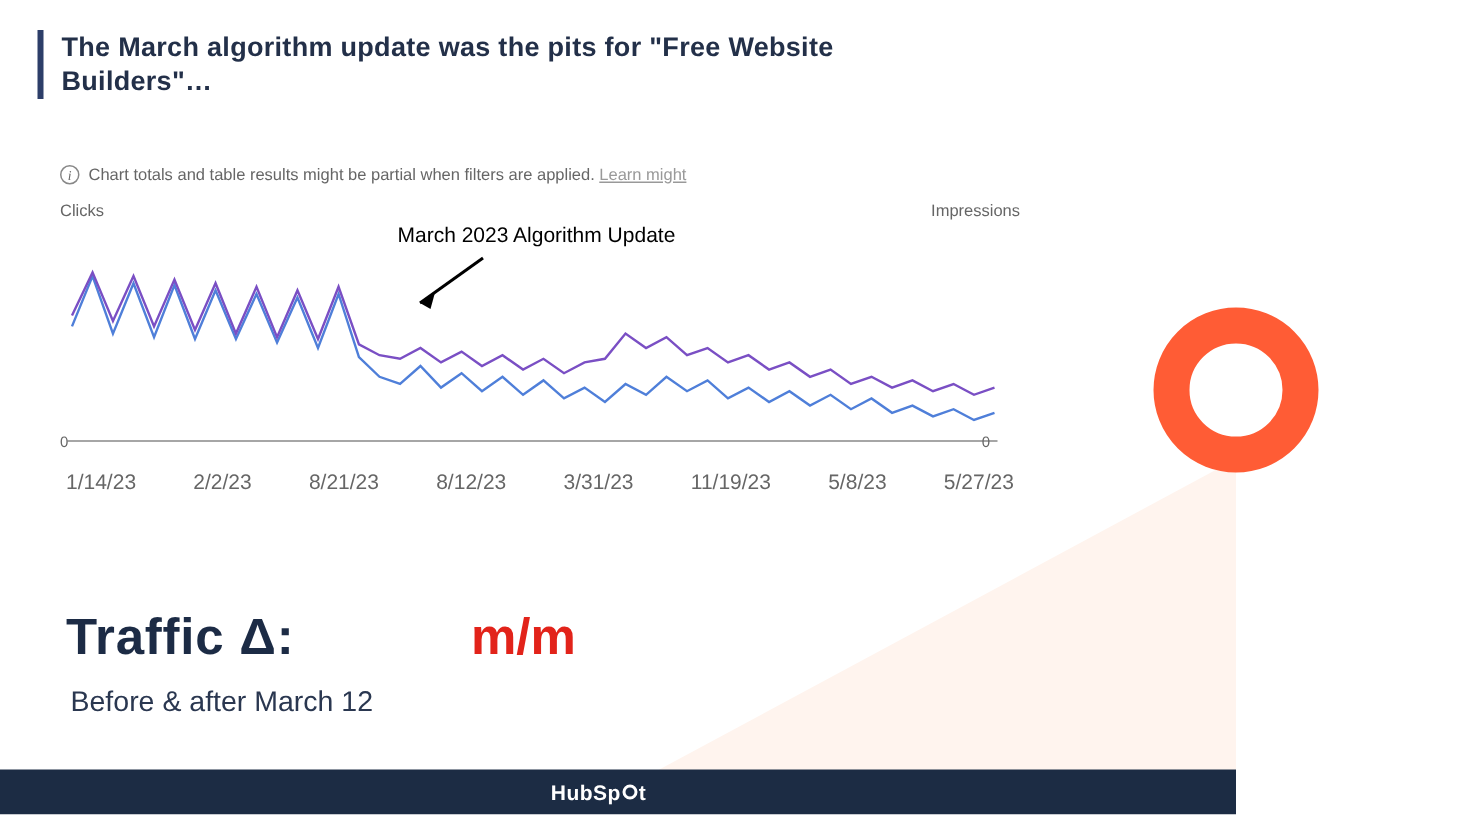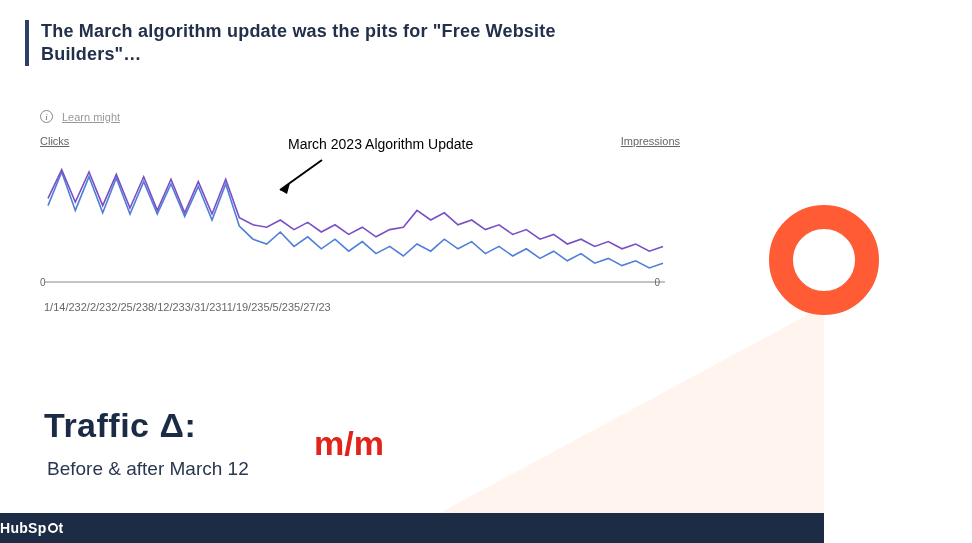--- a/index.html
+++ b/index.html
@@ -5,50 +5,51 @@
   * { box-sizing: border-box; margin: 0; padding: 0; }
   html, body { width: 972px; height: 543px; font-family: Arial, Helvetica, sans-serif; background: #fff; overflow: hidden; position: relative; }
   .slide { width: 824px; height: 543px; position: relative; background: #fff; }
   .title-bar { position: absolute; top: 20px; left: 25px; display: flex; align-items: flex-start; }
   .accent { width: 4px; height: 46px; background: #2d3e69; margin-right: 12px; }
   .title-text { font-size: 18px; font-weight: 700; color: #233049; line-height: 1.3; max-width: 600px; letter-spacing:.2px; font-family: "Segoe UI", Arial, sans-serif;}
   .chart-wrap { position: absolute; top: 110px; left: 40px; width: 640px; }
   .info-row { display: flex; align-items: center; color: #666; font-size: 11px; margin-bottom: 12px; }
   .info-icon { width: 13px; height: 13px; border: 1px solid #888; border-radius: 50%; display: flex; align-items: center; justify-content: center; font-size: 9px; color: #666; margin-right: 6px; font-style: italic; font-family: Georgia, serif;}
   .info-row .lm { text-decoration: underline; margin-left: 3px; color:#999; }
-  .axis-labels { display: flex; justify-content: space-between; font-size: 11px; color: #666; margin-bottom: 5px; text-decoration: underline; }
+  .axis-labels { display: flex; justify-content: space-between; font-size: 11px; color: #666; margin-bottom: 17px; }
   .chart-area { position: relative; width: 630px; height: 145px; }
   .chart-area svg { width: 100%; height: 100%; }
-  .x-ticks { display: flex; justify-content: flex-start; font-size: 11px; color: #666; margin-top: 4px; padding: 0 4px; }
+  .x-ticks { display: flex; justify-content: space-between; font-size: 14px; color: #666; margin-top: 4px; padding: 0 4px; }
   .x-ticks span { flex:0 0 auto; }
-  .annotation { position: absolute; top: -16px; left: 248px; font-size: 14px; color: #000; font-family: Arial, sans-serif; white-space: nowrap;}
+  .annotation { position: absolute; top: -16px; left: 225px; font-size: 14px; color: #000; font-family: Arial, sans-serif; white-space: nowrap;}
   .big-text { position: absolute; left: 44px; top: 406px; font-size: 34px; font-weight: 700; color: #1c2b45; font-family: "Segoe UI", Arial, sans-serif; letter-spacing:.5px;text-align:right;}
-  .big-mm { position: absolute; left: 314px; top: 406px; font-size: 34px; font-weight: 700; color: #e2231a; font-family: "Segoe UI", Arial, sans-serif; margin-top: 18px;}
+  .big-mm { position: absolute; left: 314px; top: 406px; font-size: 34px; font-weight: 700; color: #e2231a; font-family: "Segoe UI", Arial, sans-serif;}
   .subline { position: absolute; left: 47px; top: 458px; font-size: 19px; color: #2a3750; font-family: "Segoe UI", Arial, sans-serif;}
   .ring { position: absolute; right: -55px; top: 205px; width: 110px; height: 110px; border-radius: 50%; border: 24px solid #ff5c35; }
   .triangle { position: absolute; right: 0; bottom: 27px; width: 0; height: 0; border-left: 390px solid transparent; border-bottom: 210px solid #fff4ee; }
-  .footer { position: absolute; left: 0; bottom: 0; width: 100%; height: 30px; background: #1c2c44; display: flex; align-items: center; justify-content: flex-start; padding-right: 26px; }
+  .footer { position: absolute; left: 0; bottom: 0; width: 100%; height: 30px; background: #1c2c44; display: flex; align-items: center; justify-content: center; padding-right: 26px; }
   .hub-logo { color: #fff; font-weight: 700; font-size: 14px; letter-spacing:.3px; display:flex; align-items:center;}
   .hub-logo .sprocket { display:inline-block; width:10px; height:10px; border:2px solid #fff; border-radius:50%; margin:0 1px; position:relative; }
 </style>
 </head>
 <body>
 <div class="slide">
 
 <div class="triangle"></div>
 <div class="ring"></div>
 
 <div class="title-bar">
   <div class="accent"></div>
   <div class="title-text">The March algorithm update was the pits for "Free Website Builders"…</div>
 </div>
 
 <div class="chart-wrap">
   <div class="info-row">
     <span class="info-icon">i</span>
+    <span>Chart totals and table results might be partial when filters are applied.</span>
     <span class="lm">Learn might</span>
   </div>
   <div class="axis-labels">
     <span>Clicks</span>
     <span>Impressions</span>
   </div>
   <div class="chart-area">
     <div class="annotation">March 2023 Algorithm Update</div>
     <svg viewBox="0 0 630 145">
 
@@ -59,25 +60,25 @@
       <text x="0" y="134" font-size="10" fill="#666">0</text>
       <text x="620" y="134" font-size="10" fill="#666" text-anchor="end">0</text>
 
       <path id="series-clicks" fill="none" stroke="#4f7fd9" stroke-width="1.6" d="M8.0 53.6 L21.7 20.0 L35.3 58.4 L49.0 24.8 L62.7 60.8 L76.3 26.0 L90.0 62.0 L103.7 29.6 L117.3 62.0 L131.0 32.0 L144.7 64.4 L158.3 34.4 L172.0 68.0 L185.7 32.0 L199.3 74.0 L213.0 87.2 L226.7 92.0 L240.3 80.0 L254.0 94.4 L267.7 84.8 L281.3 96.8 L295.0 87.2 L308.7 99.2 L322.3 89.6 L336.0 101.6 L349.7 94.4 L363.3 104.0 L377.0 92.0 L390.7 99.2 L404.3 87.2 L418.0 96.8 L431.7 89.6 L445.3 101.6 L459.0 94.4 L472.7 104.0 L486.3 96.8 L500.0 106.4 L513.7 99.2 L527.3 108.8 L541.0 101.6 L554.7 111.2 L568.3 106.4 L582.0 113.6 L595.7 108.8 L609.3 116.0 L623.0 111.2 "></path>
       <path id="series-impr" fill="none" stroke="#7a4fc4" stroke-width="1.6" d="M8.0 46.4 L21.7 17.6 L35.3 50.0 L49.0 20.0 L62.7 53.6 L76.3 22.4 L90.0 56.0 L103.7 24.8 L117.3 58.4 L131.0 27.2 L144.7 60.8 L158.3 29.6 L172.0 62.0 L185.7 27.2 L199.3 65.6 L213.0 72.8 L226.7 75.2 L240.3 68.0 L254.0 77.6 L267.7 70.4 L281.3 80.0 L295.0 72.8 L308.7 82.4 L322.3 75.2 L336.0 84.8 L349.7 77.6 L363.3 75.2 L377.0 58.4 L390.7 68.0 L404.3 60.8 L418.0 72.8 L431.7 68.0 L445.3 77.6 L459.0 72.8 L472.7 82.4 L486.3 77.6 L500.0 87.2 L513.7 82.4 L527.3 92.0 L541.0 87.2 L554.7 94.4 L568.3 89.6 L582.0 96.8 L595.7 92.0 L609.3 99.2 L623.0 94.4 "></path>
     </svg>
   </div>
   <div class="x-ticks" id="xticks">
         <span>1/14/23</span>
         <span>2/2/23</span>
-        <span>2/25/23</span>
+        <span>8/21/23</span>
         <span>8/12/23</span>
         <span>3/31/23</span>
         <span>11/19/23</span>
-        <span>5/5/23</span>
+        <span>5/8/23</span>
         <span>5/27/23</span>
       </div>
 </div>
 
 <div class="big-text">Traffic Δ:</div>
 <div class="big-mm">m/m</div>
 <div class="subline">Before &amp; after March 12</div>
 
 <div class="footer">
   <span class="hub-logo">

